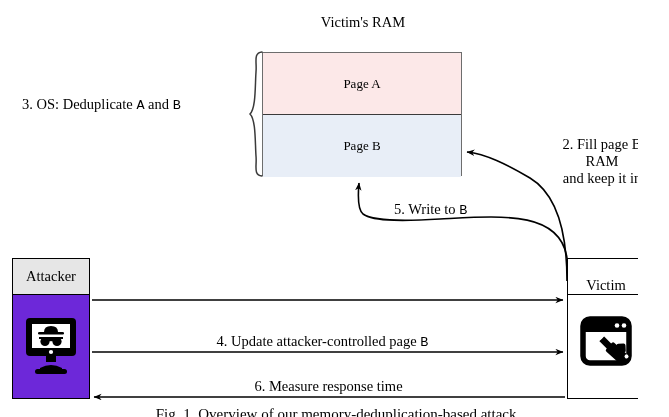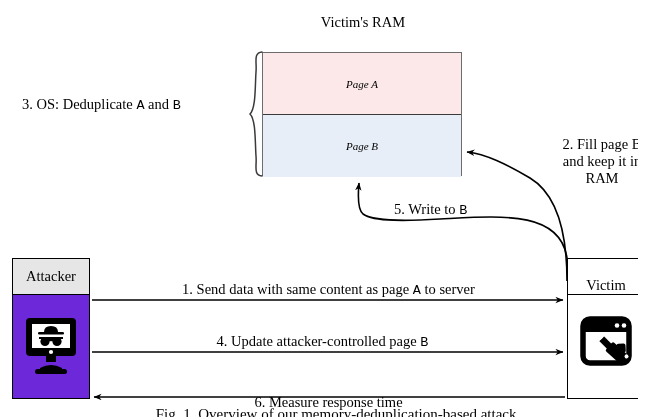--- a/index.html
+++ b/index.html
@@ -23,21 +23,21 @@
   #page-a{
     position:absolute;left:0;top:0;width:100%;height:62px;
     background:#fcE8E8;border-bottom:1.4px solid #3a3a3a;box-sizing:border-box;
     display:flex;align-items:center;justify-content:center;
   }
   #page-b{
     position:absolute;left:0;top:62px;width:100%;height:62px;
     background:#e8eef7;box-sizing:border-box;
     display:flex;align-items:center;justify-content:center;
   }
-  .page-label{font-size:11px;font-style:italic;}
+  .page-label{font-size:13px;}
 
   
   #dedup-label{left:22px;top:96px;}
 
   
   #fill-label{left:543px;top:136px;width:118px;text-align:center;white-space:normal;line-height:1.18;}
 
   
   #write-label{left:394px;top:201px;}
 
@@ -64,21 +64,21 @@
     display:flex;align-items:flex-end;justify-content:center;
   }
   #victim-body{position:absolute;left:0;top:36px;width:100%;height:103px;
     display:flex;align-items:center;justify-content:center;}
 
   .box-title{font-size:14.5px;}
 
   
   #msg1{left:90px;top:281px;width:477px;text-align:center;white-space:nowrap;}
   #msg4{left:84px;top:333px;width:477px;text-align:center;white-space:nowrap;}
-  #msg6{left:90px;top:378px;width:477px;text-align:center;white-space:nowrap;margin-top:16px;}
+  #msg6{left:90px;top:378px;width:477px;text-align:center;white-space:nowrap;}
 
   
   #caption{left:18px;top:406px;width:640px;text-align:center;white-space:nowrap;font-size:15px;}
 
   svg.overlay{position:absolute;left:0;top:0;width:669px;height:417px;pointer-events:none;}
 </style>
 </head>
 <body>
 
 <div id="root">
@@ -91,22 +91,22 @@
     </div>
     <div id="page-b">
       <span class="page-label">Page B</span>
     </div>
   </div>
 
   <div class="txt" id="dedup-label"><span>3. OS: Deduplicate </span><span class="mono">A</span><span> and </span><span class="mono">B</span></div>
 
   <div class="txt" id="fill-label">
     <div>2. Fill page B</div>
+    <div>RAM</div>
     <div>and keep it in</div>
-    <div>RAM</div>
   </div>
 
   <div class="txt" id="write-label"><span>5. Write to </span><span class="mono">B</span></div>
 
   <div id="attacker-box">
     <div id="attacker-head">
       <span class="box-title">Attacker</span>
     </div>
     <div id="attacker-body">
       <span>
@@ -157,21 +157,20 @@
           <g transform="translate(32,30) rotate(42)">
             <rect x="0" y="-6" width="22" height="12" rx="2" fill="#000"></rect>
             <rect x="6" y="-11" width="9" height="9" rx="2" fill="#000" transform="rotate(-45 10.5 -6.5)"></rect>
             <circle cx="20" cy="-4" r="2" fill="#fff"></circle>
           </g>
         </svg>
       </span>
     </div>
   </div>
 
-  <div class="txt" id="msg1"><span>1. Send data with same content as page </span><span class="mono">A</span><span> to server</span></div>
 
   <div class="txt" id="msg4"><span>4. Update attacker-controlled page </span><span class="mono">B</span><span></span></div>
 
   <div class="txt" id="msg6"><span>6. Measure response time</span></div>
 
   <div class="txt" id="caption">Fig. 1.  Overview of our memory-deduplication-based attack.</div>
 
   <svg class="overlay">
     <defs>
       <marker id="ah" markerWidth="9" markerHeight="9" refX="7.6" refY="3.2" orient="auto" markerUnits="userSpaceOnUse">

